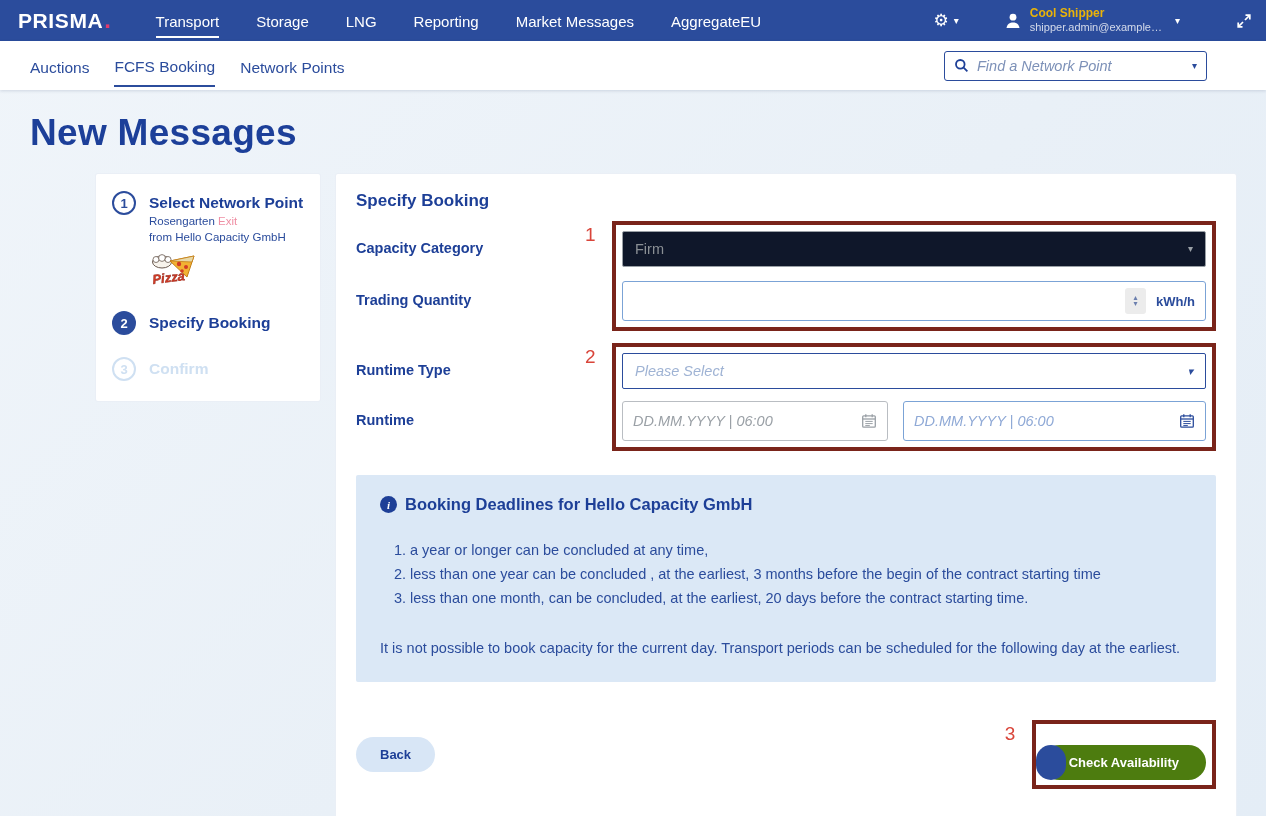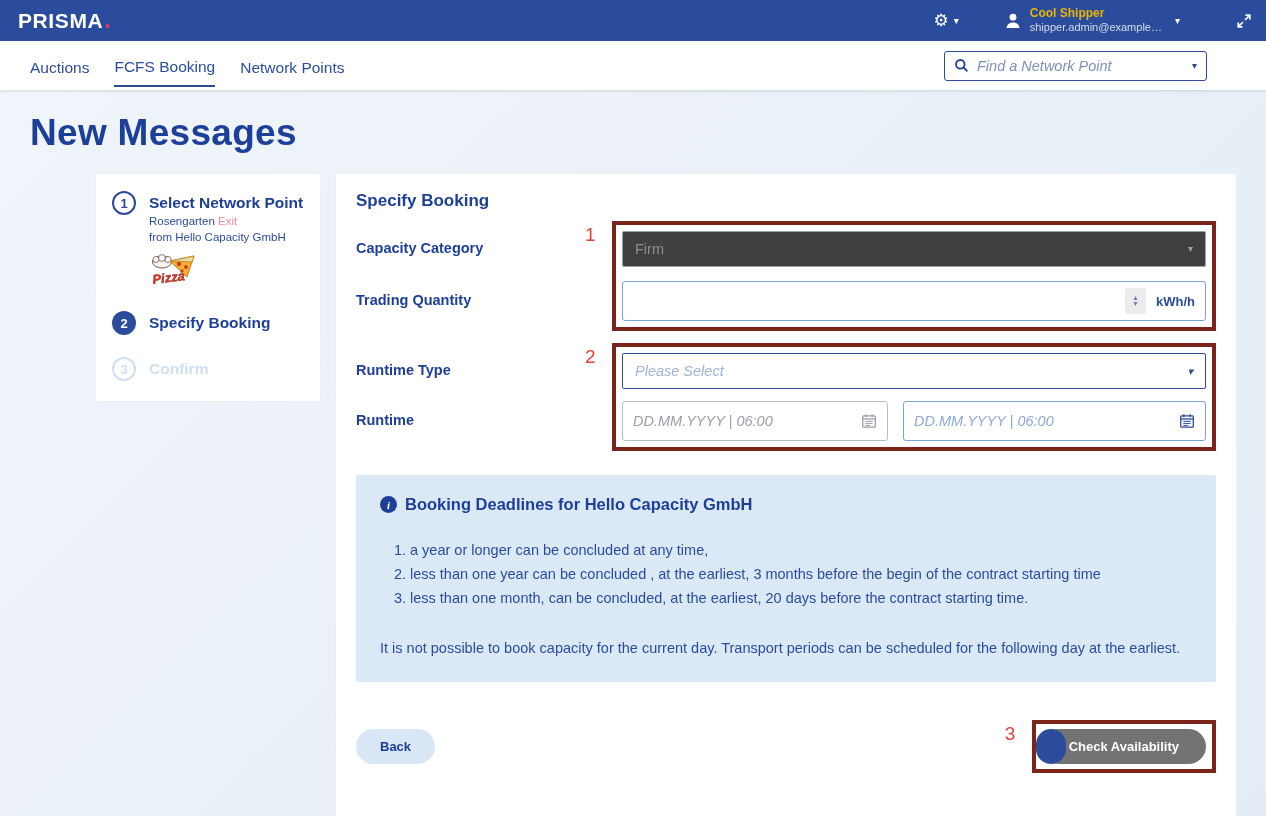--- a/index.html
+++ b/index.html
@@ -68,21 +68,21 @@
   .flabel { position:absolute; left:0; font-size:14.5px; font-weight:bold; color:#1d3f97; }
   .flabel.l1 { top:19px; } .flabel.l2 { top:71px; } .flabel.l3 { top:141px; } .flabel.l4 { top:191px; }
   .controls-col { flex:1; }
 
   .ann-box { border:4px solid #7a241a; padding:6px; position:relative; }
   .ann-box + .ann-box { margin-top:12px; }
   .ann-digit { position:absolute; left:-31px; top:-1px; font-size:19px; color:#d9453a; }
 
   .sel { height:36px; border-radius:2px; display:flex; align-items:center; justify-content:space-between;
     padding:0 12px; font-size:14.5px; }
-  .sel-disabled { background:#404040; border:1px solid #9aa0a6; color:#8a8f94; }
+  .sel-disabled { background:#0f172a; border:1px solid #9aa0a6; color:#8a8f94; }
   .sel-disabled .caret { color:#9aa0a6; }
   .sel-enabled { background:#fff; border:1px solid #2b4c9c; color:#9fb3d4; font-style:italic; }
   .sel-enabled .caret { color:#2b4c9c; font-size:11px; }
 
   .qty-wrap { margin-top:14px; height:40px; border:1px solid #7ba3d6; border-radius:3px; background:#fff;
     display:flex; align-items:center; padding:0 10px 0 8px; gap:10px; }
   .qty-wrap input { flex:1; border:none; outline:none; font-size:14.5px; height:100%; min-width:0; }
   .spinner { width:21px; height:26px; background:#ececec; border-radius:3px; display:flex; flex-direction:column;
     align-items:center; justify-content:center; line-height:6px; color:#6b7fae; font-size:8px; cursor:pointer; }
   .unit { color:#2b4c9c; font-size:13px; font-weight:bold; }
@@ -106,34 +106,42 @@
   .infobox ol { margin:26px 0 0 30px; }
   .infobox li { margin-bottom:3px; line-height:1.45; }
   .infobox-note { margin-top:28px; line-height:1.6; }
 
   
   .btn-row { margin-top:38px; display:flex; align-items:center; justify-content:space-between; }
   .btn { border:none; border-radius:20px; font-size:13px; font-weight:bold; padding:10px 24px; cursor:pointer;
     font-family:"Liberation Sans",sans-serif; }
   .btn-back { background:#d8e6f6; color:#1d3f97; }
   .ann-box-btn { border:4px solid #7a241a; padding:5px 6px; position:relative; }
-  .btn-check { background:#737373; color:#fff; padding:10px 27px; position:relative; z-index:0; }
+  .btn-check { background:#4d7c0f; color:#fff; padding:10px 27px; position:relative; z-index:0;margin-top:16px; }
   .btn-check::before { content:""; position:absolute; left:-6px; top:0; bottom:0; width:30px;
     background:#2b4c9c; border-radius:20px; z-index:-1; }
 
   svg { display:block; }
 </style>
 </head>
 <body>
 
 <header class="topbar">
   <div class="logo">
     <span>PRISMA</span>
       <span class="dot">.</span>
   </div>
+  <nav class="topnav">
+    <a href="#" class="active">Transport</a>
+    <a href="#">Storage</a>
+    <a href="#">LNG</a>
+    <a href="#">Reporting</a>
+    <a href="#">Market Messages</a>
+    <a href="#">AggregateEU</a>
+  </nav>
   <div class="top-right">
     <div class="gear-wrap">
       <span class="gear">⚙</span>
       <span class="caret">▾</span>
     </div>
     <div class="user-wrap">
       <span>
         <svg width="20" height="20" viewBox="0 0 20 20">
             <circle cx="10" cy="6.2" r="3.4" fill="#fff"></circle>
             <path d="M3.5 17c.6-4 3.2-5.6 6.5-5.6s5.9 1.6 6.5 5.6z" fill="#fff"></path>

